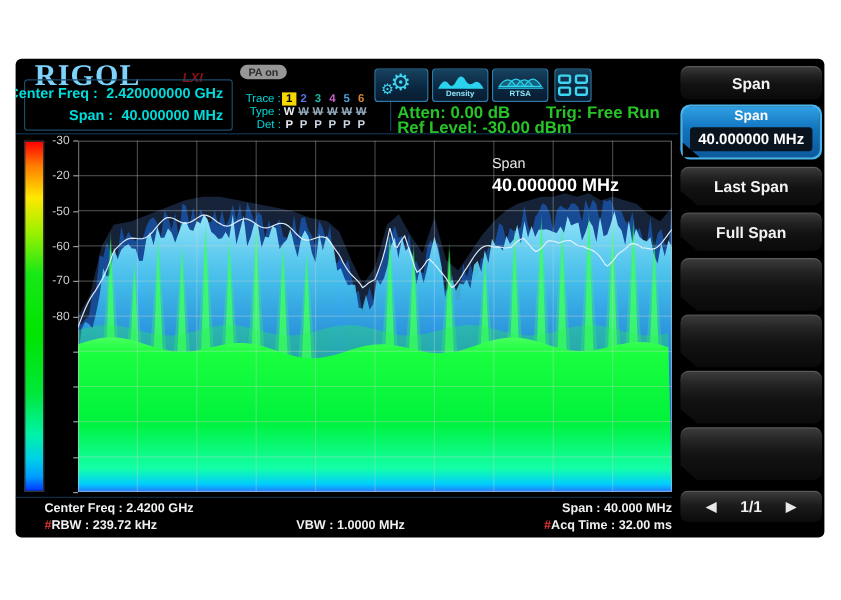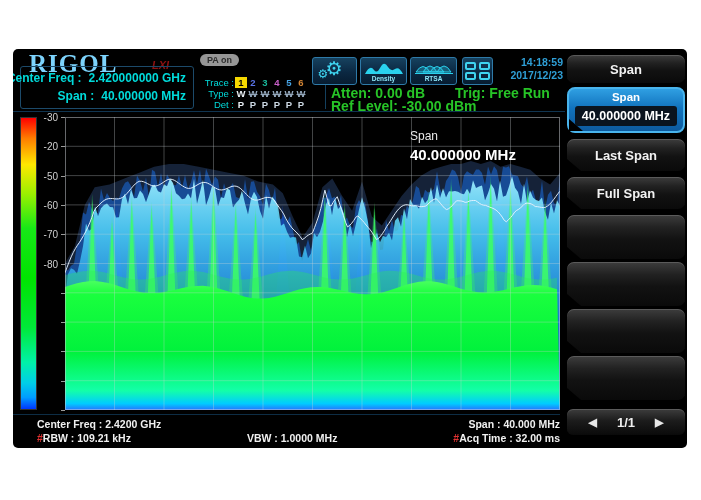--- a/index.html
+++ b/index.html
@@ -175,24 +175,20 @@
   </div>
   <div class="icon-btn" style="left:449px; width:31px">
     <div class="gridicon">
       <span></span>
         <span></span>
         <span></span>
         <span></span>
     </div>
   </div>
 
-  <div class="clock">
-    <div>14:18:59</div>
-    <div>2017/12/23</div>
-  </div>
 
   <div class="colorbar"></div>
   <div class="ylabels" id="ylabels">
       <div style="top: -5px;">-30</div>
       <div style="top: 24.3px;">-20</div>
       <div style="top: 53.6px;">-50</div>
       <div style="top: 82.9px;">-60</div>
       <div style="top: 112.2px;">-70</div>
       <div style="top: 141.5px;">-80</div>
     </div>
@@ -318,18 +314,18 @@
       <span class="arrow">▶</span>
     </div>
   </div>
 
   <div class="statusbar">
     <div class="st-row1">
       <span>Center Freq : 2.4200 GHz</span>
       <span>Span : 40.000 MHz</span>
     </div>
     <div class="st-row2">
-      <span><span class="hash">#</span><span>RBW : 109.21 kHz</span></span>
+      <span><span class="hash">#</span><span>RBW : 239.72 kHz</span></span>
       <span>VBW : 1.0000 MHz</span>
       <span><span class="hash">#</span><span>Acq Time : 32.00 ms</span></span>
     </div>
   </div>
 </div>
 
 </body></html>

